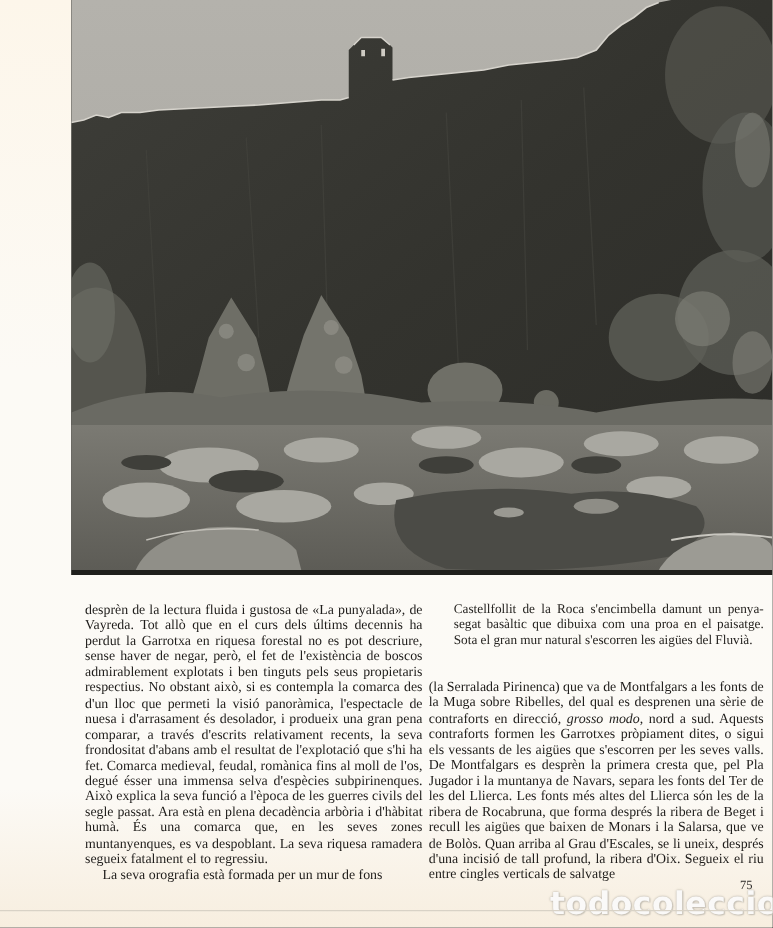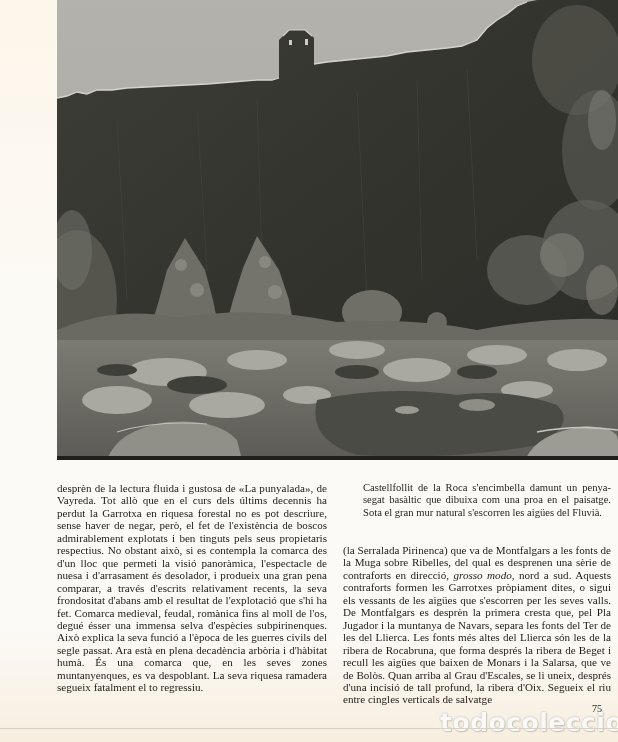--- a/index.html
+++ b/index.html
@@ -32,21 +32,21 @@
     .photo svg { display: block; }
     .col {
       position: absolute;
       font-size: 11.1px;
       line-height: 12.45px;
       text-align: justify;
       hyphens: manual;
     }
     .col p { margin: 0; }
     .col-left {
-      left: 57px;
+      left: 68px;
       top: 482px;
       width: 270px;
     }
     .col-left .para2 { text-indent: 14px; }
     .caption {
       position: absolute;
       left: 343px;
       top: 482px;
       width: 268px;
       font-size: 10.6px;
@@ -202,20 +202,21 @@
     <rect x="0" y="0" width="561" height="460" fill="#808080" opacity="0.0" filter="url(#grain)"></rect>
   </svg>
 </div>
 
 <div class="caption">
   <div class="lead">Castellfollit de la Roca s'encimbella damunt un penya-segat basàltic que dibuixa com una proa en el paisatge. Sota el gran mur natural s'escorren les aigües del Fluvià.</div>
 </div>
 
 <div class="col col-left">
   <p>desprèn de la lectura fluida i gustosa de «La punyalada», de Vayreda. Tot allò que en el curs dels últims decennis ha perdut la Garrotxa en riquesa forestal no es pot descriure, sense haver de negar, però, el fet de l'existència de boscos admirablement explotats i ben tinguts pels seus propietaris respectius. No obstant això, si es contempla la comarca des d'un lloc que permeti la visió panoràmica, l'espectacle de nuesa i d'arrasament és desolador, i produeix una gran pena comparar, a través d'escrits relativament recents, la seva frondositat d'abans amb el resultat de l'explota­ció que s'hi ha fet. Comarca medieval, feudal, romànica fins al moll de l'os, degué ésser una immensa selva d'es­pècies subpirinenques. Això explica la seva funció a l'època de les guerres civils del segle passat. Ara està en plena de­cadència arbòria i d'hàbitat humà. És una comarca que, en les seves zones muntanyenques, es va despoblant. La seva riquesa ramadera segueix fatalment el to regressiu.</p>
+  <p class="para2">La seva orografia està formada per un mur de fons</p>
 </div>
 
 <div class="col col-right">
   <p><span>(la Serralada Pirinenca) que va de Montfalgars a les fonts de la Muga sobre Ribelles, del qual es desprenen una sèrie de contraforts en direcció, </span><span class="it">grosso modo</span><span>, nord a sud. Aquests contraforts formen les Garrotxes pròpiament dites, o sigui els vessants de les aigües que s'escorren per les seves valls. De Montfalgars es desprèn la primera cresta que, pel Pla Jugador i la muntanya de Navars, separa les fonts del Ter de les del Llierca. Les fonts més altes del Llierca són les de la ribera de Rocabruna, que forma després la ribera de Beget i recull les aigües que baixen de Monars i la Sa­larsa, que ve de Bolòs. Quan arriba al Grau d'Escales, se li uneix, després d'una incisió de tall profund, la ribera d'Oix. Segueix el riu entre cingles verticals de salvatge</span></p>
 </div>
 
 <div class="page-number">75</div>
 <div class="watermark">todocoleccion</div>
 <div class="bottom-line"></div>
 

